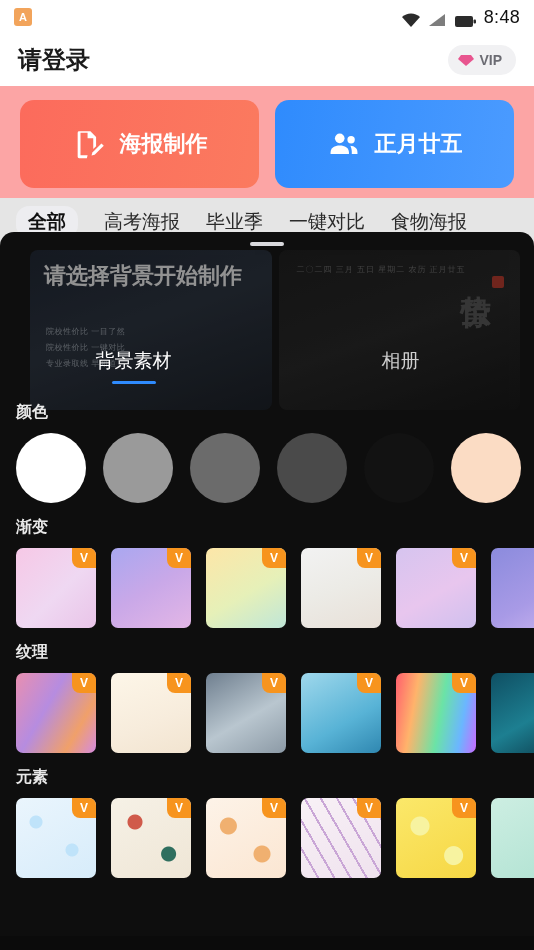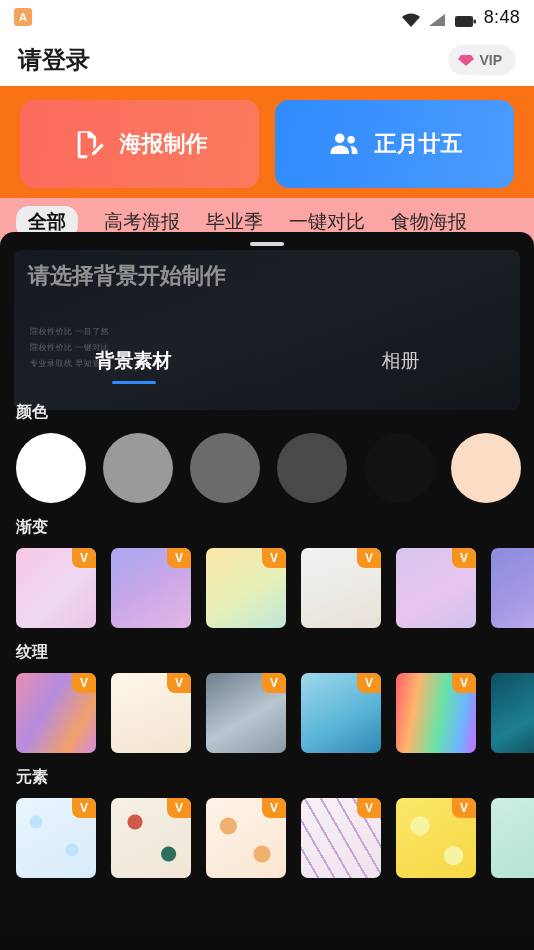--- a/index.html
+++ b/index.html
@@ -35,34 +35,34 @@
   .title { font-size: 24px; font-weight: bold; color: #1b1b1b; text-align: center; }
   .vip-pill {
     margin-left: auto; height: 30px; padding: 0 14px 0 10px;
     border-radius: 15px; background: #f1f1f3; display: flex;
     align-items: center; gap: 5px;
   }
   .vip-pill .dia { width: 16px; height: 16px; display: block; }
   .vip-text { font-size: 14px; color: #6b6b72; font-weight: bold; }
 
   
-  .bigbtns { display: flex; gap: 16px; padding: 14px 20px 10px; background: #f97316; }
+  .bigbtns { display: flex; gap: 16px; padding: 14px 20px 10px; background: #fca5a5; }
   .bigbtn {
     flex: 1; height: 88px; border-radius: 14px; display: flex;
     align-items: center; justify-content: center; gap: 14px;
     color: #fff; font-size: 22px; font-weight: bold;
   }
   .bigbtn.poster { background: linear-gradient(100deg,#fc6b5c,#fb7a5f); }
   .bigbtn.person { background: linear-gradient(100deg,#2f8bfd,#4b9bff); }
   .bigbtn svg { display: block; }
 
   
   .tabs {
     display: flex; align-items: center; gap: 26px;
-    padding: 8px 16px 12px; background: #fca5a5; white-space: nowrap;
+    padding: 8px 16px 12px; background: #e5e5e5; white-space: nowrap;
     overflow: hidden;
   }
   .tab { font-size: 19px; color: #2b2b2b; }
   .tab.active {
     background: #ededf0; color: #111; font-weight: bold;
     border-radius: 13px; padding: 3px 12px;
   }
 
   
   .sheet {
@@ -70,21 +70,21 @@
     background: #0e0e0e; border-radius: 14px 14px 0 0;
     overflow: hidden;
   }
   .sheet-handle {
     width: 34px; height: 4px; border-radius: 2px; background: #d9d9dd;
     margin: 10px auto 0;
   }
 
   
   .ghost-row {
-    position: absolute; top: 18px; left: 0; right: 0; height: 160px;
+    position: absolute; top: 18px; left: 16px; right: 0; height: 160px;
     display: flex; gap: 7px; padding: 0 14px; opacity: .55;
   }
   .ghost {
     flex: 1; border-radius: 8px; position: relative; overflow: hidden;
   }
   .ghost.g1 { background: linear-gradient(160deg,#1a2230,#27303d 45%,#151a22); }
   .ghost.g2 { background: linear-gradient(160deg,#191919,#222 50%,#101010); }
   .ghost-head {
     position: absolute; top: 12px; left: 14px; right: 14px;
     color: #fff; font-size: 22px; font-weight: bold; line-height: 1.25;
@@ -109,21 +109,21 @@
 
   
   .sheet-tabs {
     position: absolute; top: 108px; left: 0; right: 0;
     display: flex; align-items: flex-end; height: 44px;
   }
   .sheet-tab {
     flex: 1; text-align: center; color: #fff; font-size: 19px;
     position: relative; padding-bottom: 10px;
   }
-  .sheet-tab.active { font-weight: bold; }
+  .sheet-tab.active { font-weight: normal; }
   .sheet-tab.active::after {
     content: ""; position: absolute; bottom: 0; left: 50%;
     transform: translateX(-50%);
     width: 44px; height: 3px; border-radius: 2px; background: #2f8bfd;
   }
   .sheet-tab.dim { color: #cfcfcf; text-align: center; }
 
   
   .sheet-body {
     position: absolute; top: 156px; left: 0; right: 0; bottom: 0;
@@ -232,20 +232,25 @@
 
     <div class="ghost-row">
       <div class="ghost g1">
         <div class="ghost-head">请选择背景开始制作</div>
         <div class="ghost-lines">
           <div>院校性价比 一目了然</div>
           <div>院校性价比 一键对比</div>
           <div>专业录取线 早知道</div>
         </div>
       </div>
+      <div class="ghost g2">
+        <div class="ghost-cal">二〇二四 三月 五日 星期二 农历 正月廿五</div>
+        <div class="ghost-big">惊蛰</div>
+        <div class="ghost-stamp"></div>
+      </div>
     </div>
 
     <div class="sheet-tabs">
       <div class="sheet-tab active">背景素材</div>
       <div class="sheet-tab dim">相册</div>
     </div>
 
     <div class="sheet-body">
 
       <div class="section-title">颜色</div>

